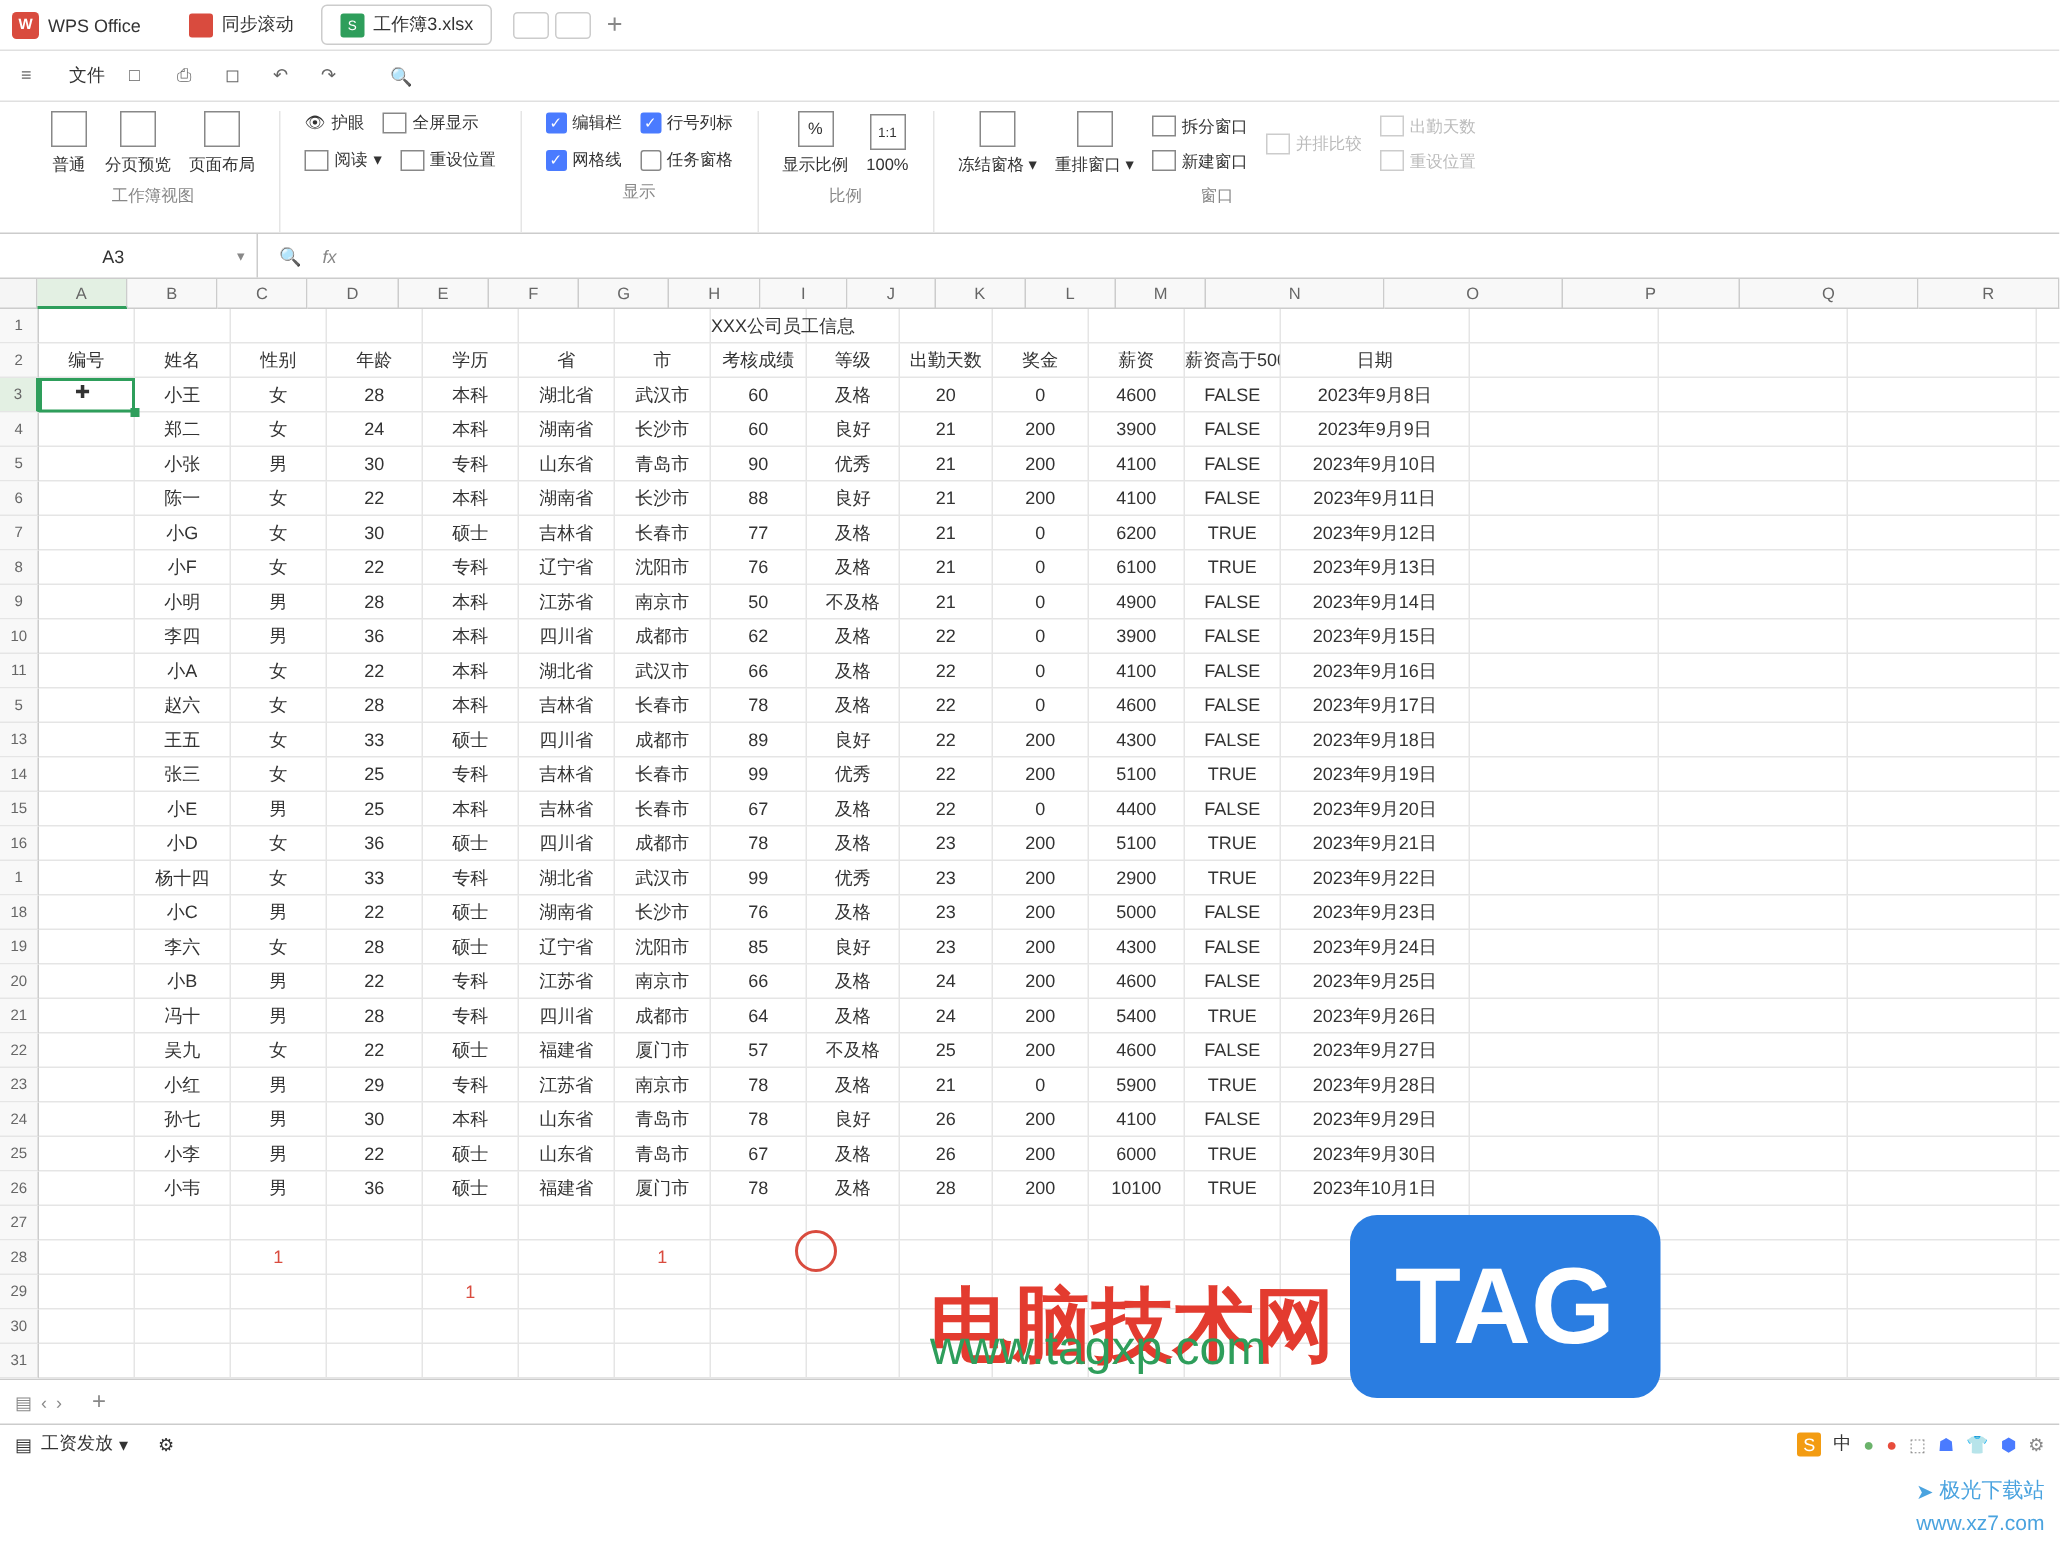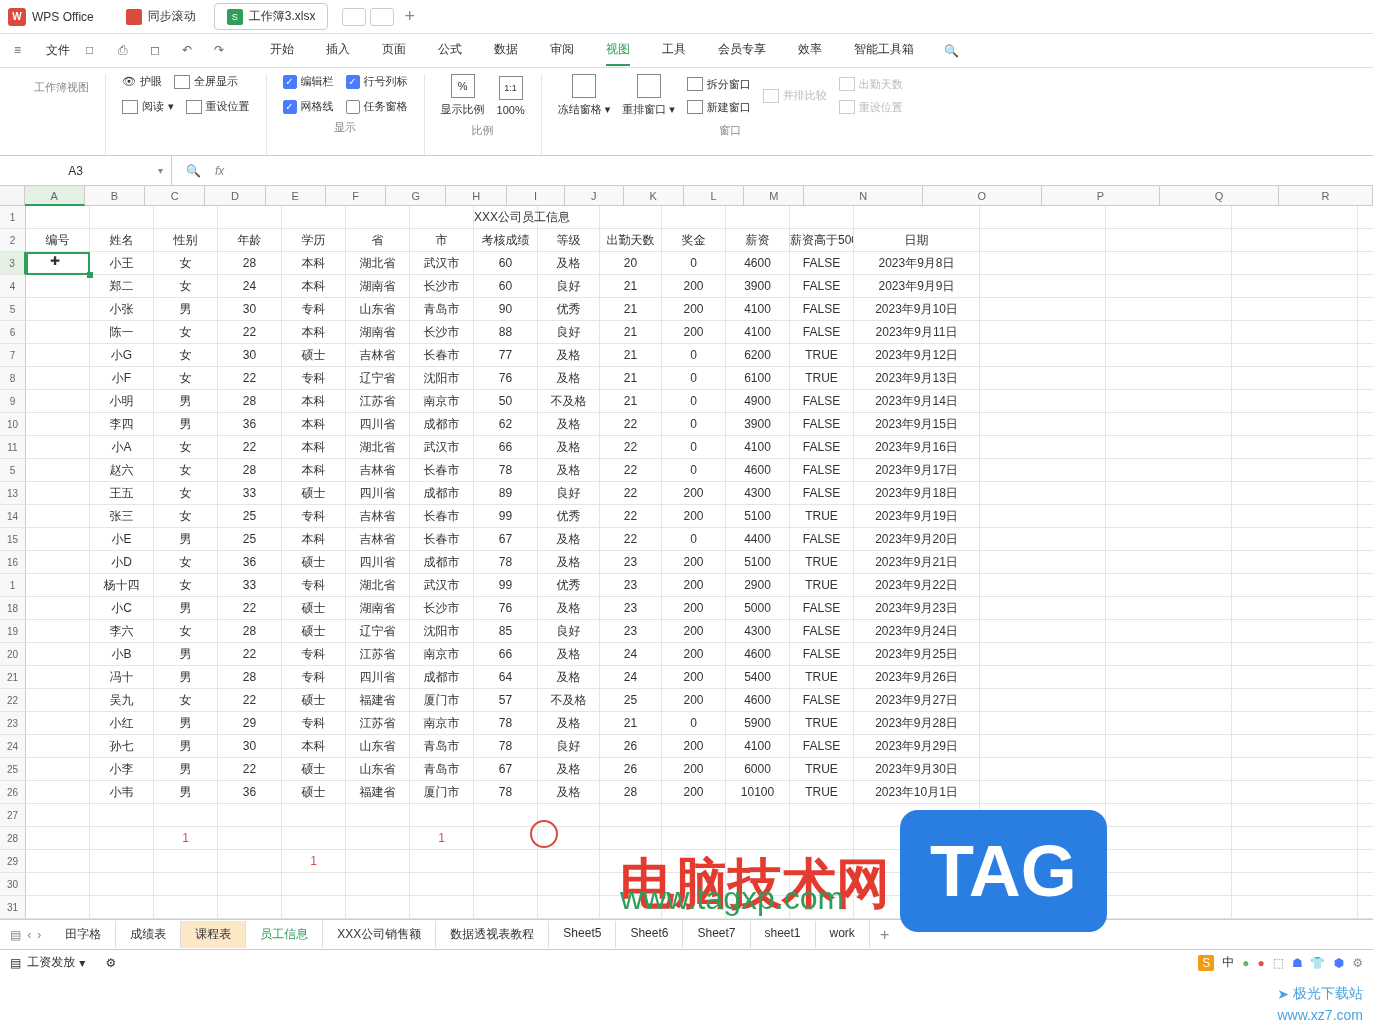--- a/index.html
+++ b/index.html
@@ -106,38 +106,39 @@
 <div class="menu-bar">
   <div class="menu-left">
     <span class="menu-icon">≡</span>
     <span>文件</span>
     <span class="menu-icon">□</span>
     <span class="menu-icon">⎙</span>
     <span class="menu-icon">◻</span>
     <span class="menu-icon">↶</span>
     <span class="menu-icon">↷</span>
   </div>
-  <div class="menu-tabs" id="menu-tabs">
-      <span class="menu-tab">开始</span>
-      <span class="menu-tab">插入</span>
-      <span class="menu-tab">页面</span>
-      <span class="menu-tab">公式</span>
-      <span class="menu-tab">数据</span>
-      <span class="menu-tab">审阅</span>
-      <span class="menu-tab active">视图</span>
-      <span class="menu-tab">工具</span>
-      <span class="menu-tab">会员专享</span>
-      <span class="menu-tab">效率</span>
-      <span class="menu-tab">智能工具箱</span>
-    </div>
   <span style="margin-left:30px; color:#888;">🔍</span>
 </div>
 
 <div class="ribbon">
   <div class="ribbon-group">
+    <div class="ribbon-row">
+      <div class="ribbon-btn">
+          <div class="ribbon-btn-icon"></div>
+          <span>普通</span>
+        </div>
+      <div class="ribbon-btn">
+          <div class="ribbon-btn-icon"></div>
+          <span>分页预览</span>
+        </div>
+      <div class="ribbon-btn">
+          <div class="ribbon-btn-icon"></div>
+          <span>页面布局</span>
+        </div>
+    </div>
     <div class="ribbon-label">工作簿视图</div>
   </div>
   <div class="ribbon-group">
     <div style="display:flex; flex-direction:column; gap:10px;">
       <div class="ribbon-row">
         <div class="chk-item">
             <span>👁</span>
             <span>护眼</span>
           </div>
         <div class="chk-item">
@@ -940,33 +941,20 @@
     <span>极光下载站</span>
   </div>
 <div class="xz7">www.xz7.com</div>
 
 <div class="sheet-bar">
   <div class="sheet-nav">
     <span>▤</span>
     <span>‹</span>
     <span>›</span>
   </div>
-  <div id="sheet-tabs" style="display:flex;">
-      <div class="sheet-tab">田字格</div>
-      <div class="sheet-tab">成绩表</div>
-      <div class="sheet-tab active">课程表</div>
-      <div class="sheet-tab green">员工信息</div>
-      <div class="sheet-tab">XXX公司销售额</div>
-      <div class="sheet-tab">数据透视表教程</div>
-      <div class="sheet-tab">Sheet5</div>
-      <div class="sheet-tab">Sheet6</div>
-      <div class="sheet-tab">Sheet7</div>
-      <div class="sheet-tab">sheet1</div>
-      <div class="sheet-tab">work</div>
-    </div>
   <div class="sheet-add">+</div>
 </div>
 
 <div class="status-bar">
   <span>▤</span>
   <span style="margin-left:6px;">工资发放</span>
   <span style="margin-left:4px;">▾</span>
   <span style="margin-left:20px;">⚙</span>
   <div class="status-icons">
     <span style="background:#f39c12;color:#fff;padding:1px 4px;border-radius:2px;">S</span>

